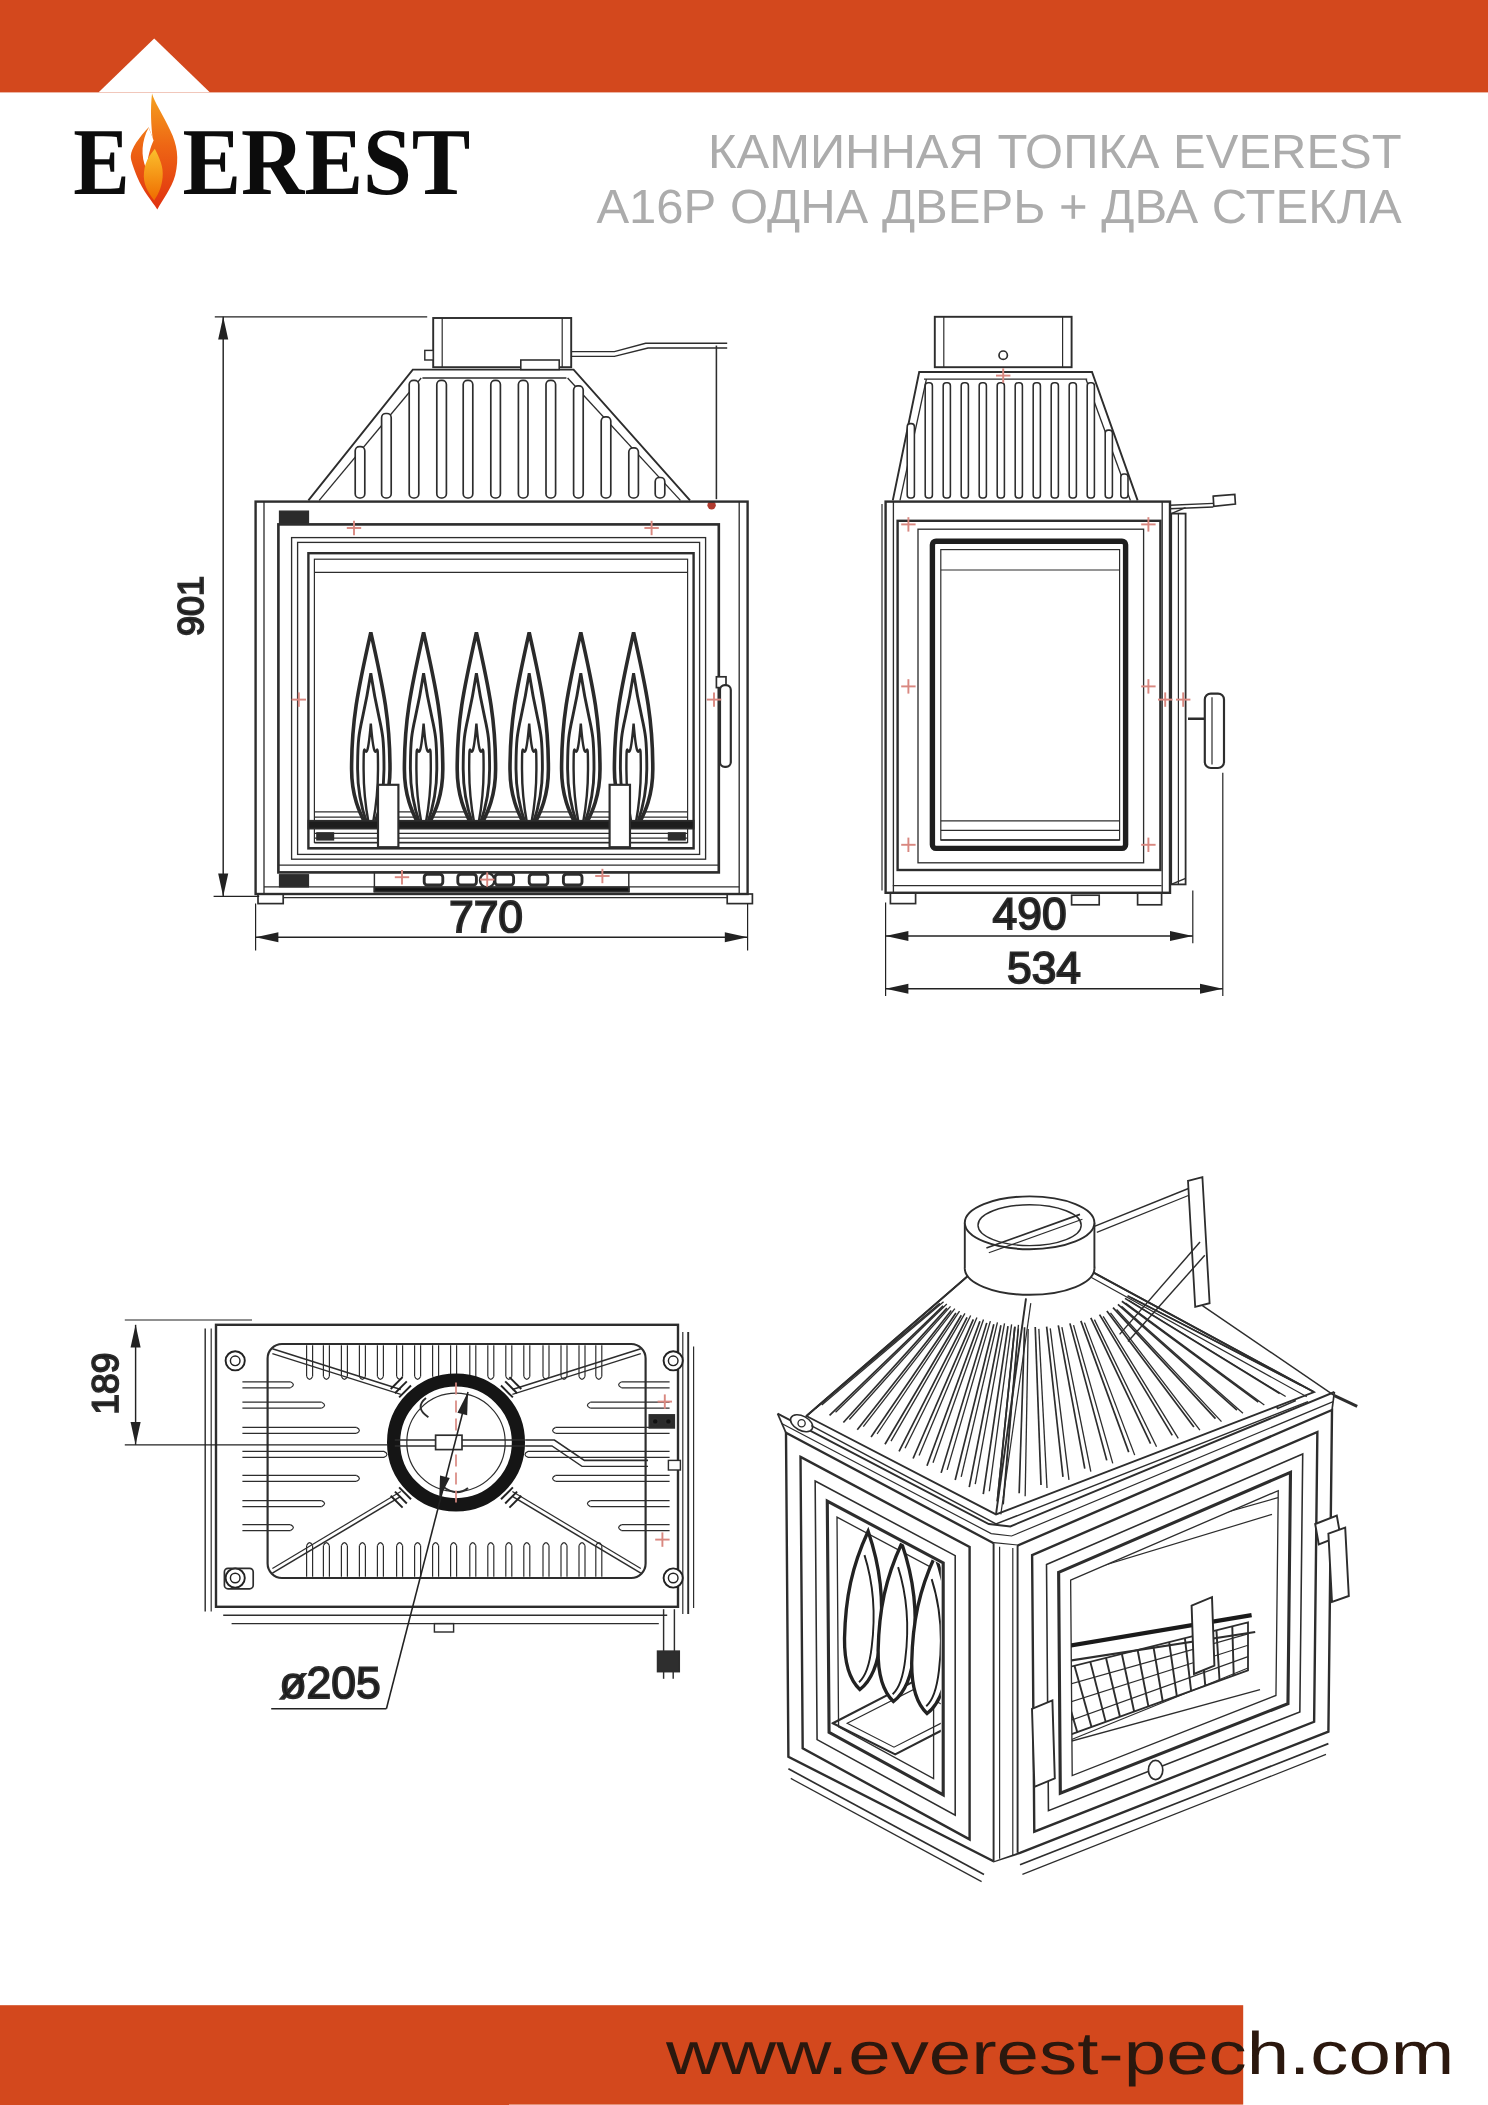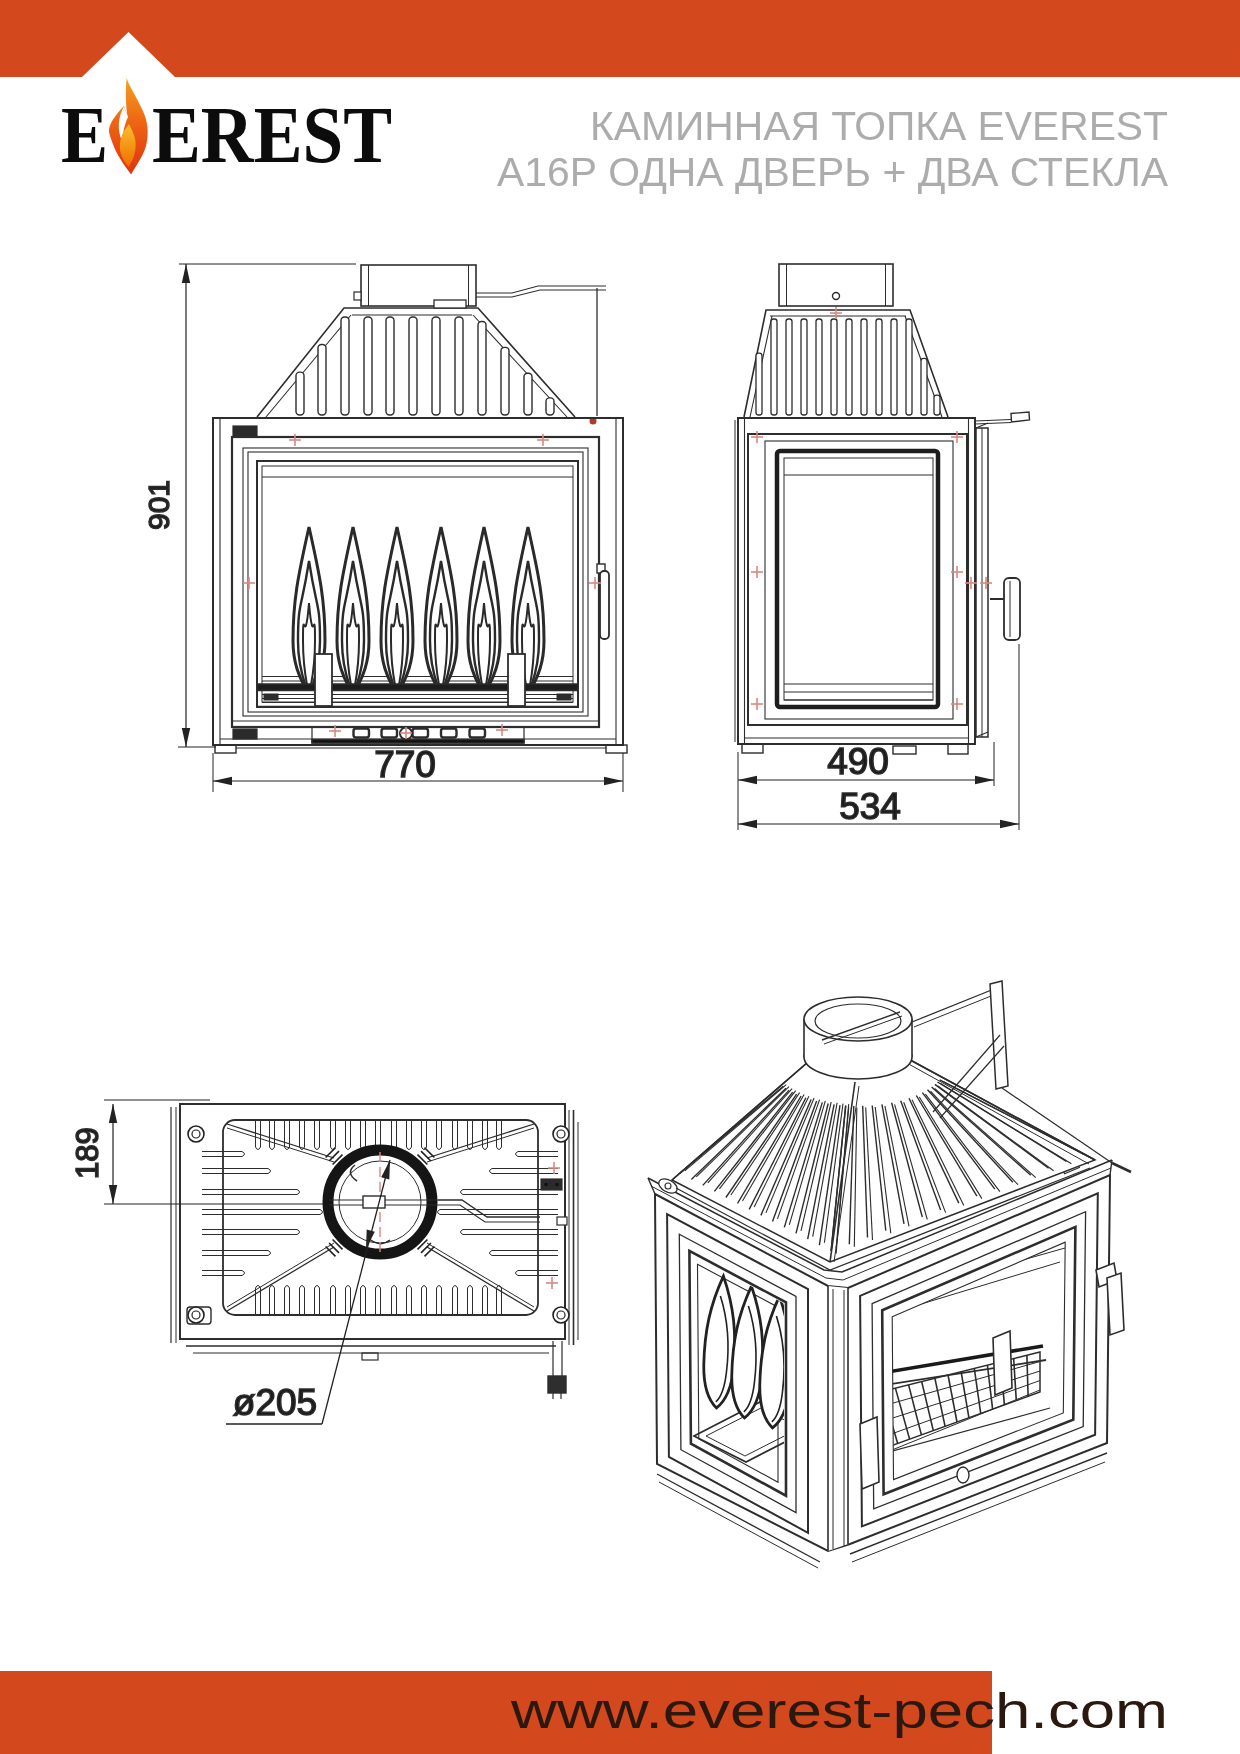--- a/index.html
+++ b/index.html
@@ -1,21 +1,21 @@
 <!DOCTYPE html>
 <html><head>
 <meta charset="utf-8">
 <style>
   html,body{margin:0;padding:0;}
   body{width:1240px;height:1754px;position:relative;background:#fff;overflow:hidden;
        font-family:"Liberation Sans", sans-serif;}
   #hdr{position:absolute;left:0;top:0;width:1240px;height:77px;background:#D3481D;}
   #hdr svg{position:absolute;left:0;top:0;}
   #logo{position:absolute;left:55px;top:70px;}
-  #ftr{position:absolute;left:0;top:1671px;width:992px;height:83px;background:#D3481D;}
+  #ftr{position:absolute;left:0;top:1671px;width:992px;height:83px;background:#D3481D;padding-left:44px;}
   text{font-family:"Liberation Sans", sans-serif;}
 </style>
 </head>
 <body>
 <div id="hdr">
   <svg width="1240" height="77" viewBox="0 0 1240 77">
     <polygon points="82,77 128.5,32 175,77" fill="#ffffff"></polygon>
   </svg>
 </div>
 

